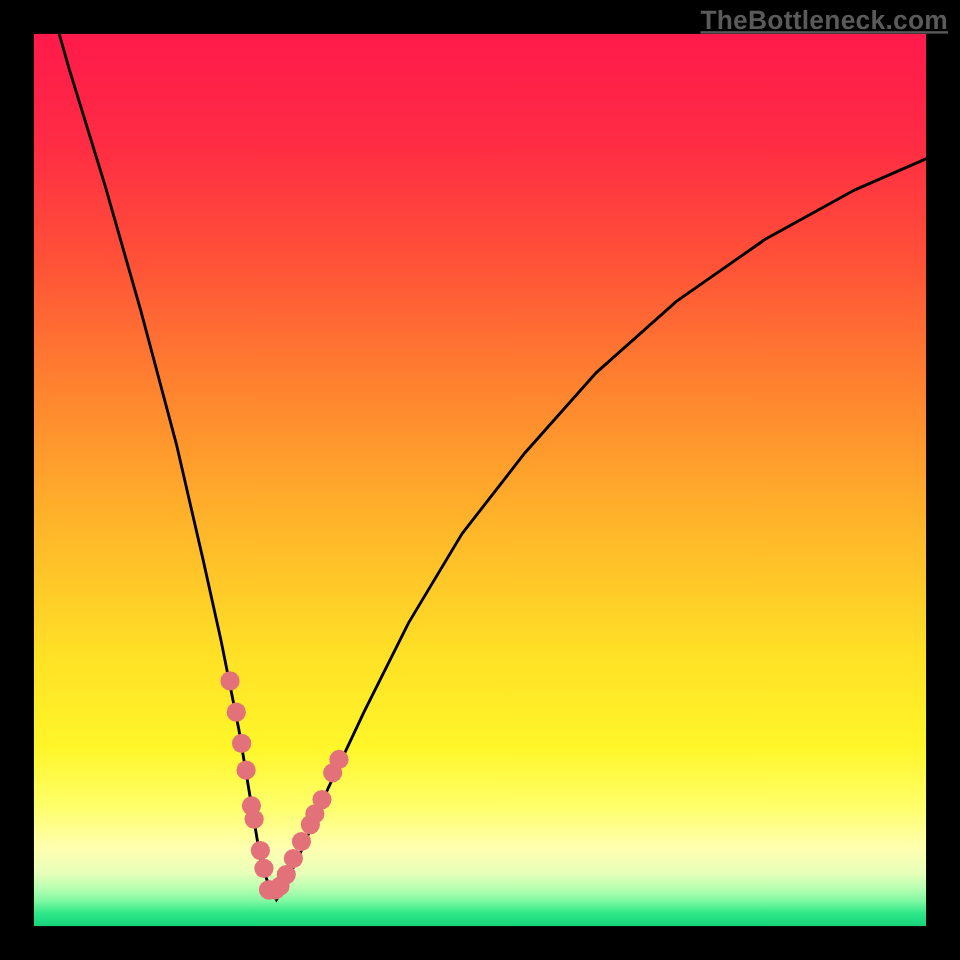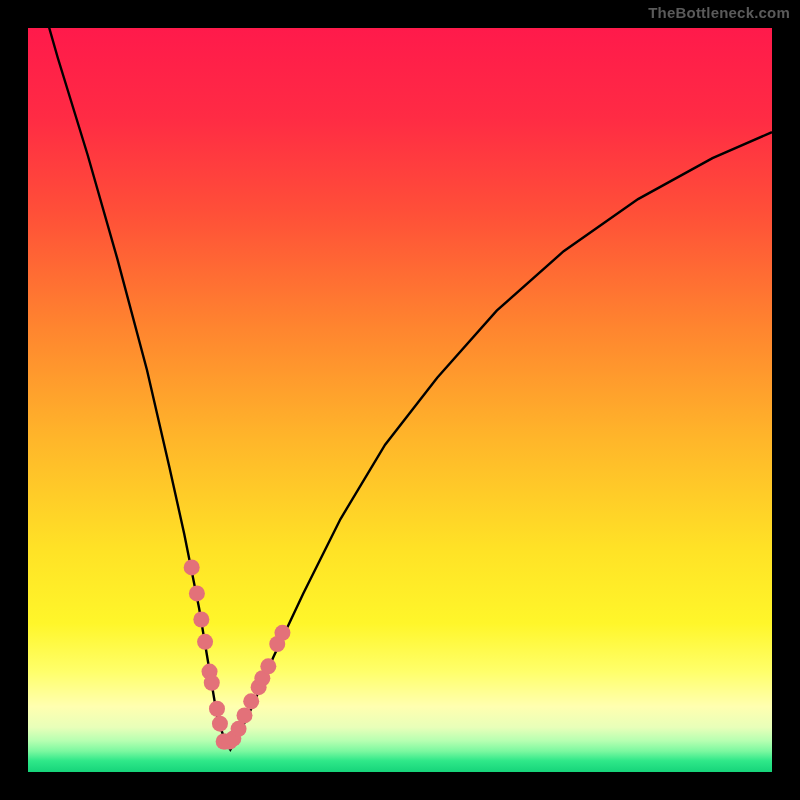--- a/index.html
+++ b/index.html
@@ -15,25 +15,26 @@
     position: relative;
     width: 800px;
     height: 800px;
     background: #000;
   }
   .watermark {
     position: absolute;
     top: 4px;
     right: 10px;
     color: #5a5a5a;
-    font-size: 15px;
+    font-size: 22px;
     font-weight: 600;
     letter-spacing: 0.2px;
     z-index: 10;
     user-select: none;
+    text-decoration: underline;
   }
   .plot {
     position: absolute;
     left: 28px;
     top: 28px;
     width: 744px;
     height: 744px;
     overflow: hidden;
   }
   .plot svg {

